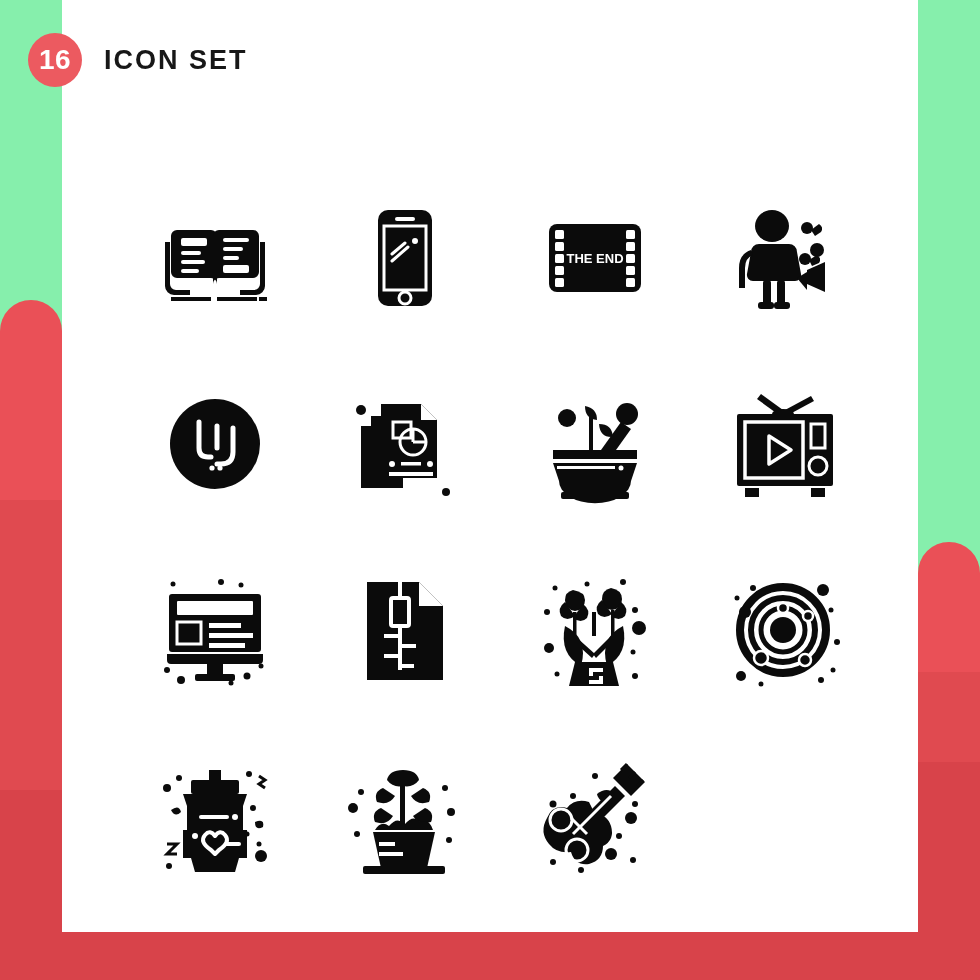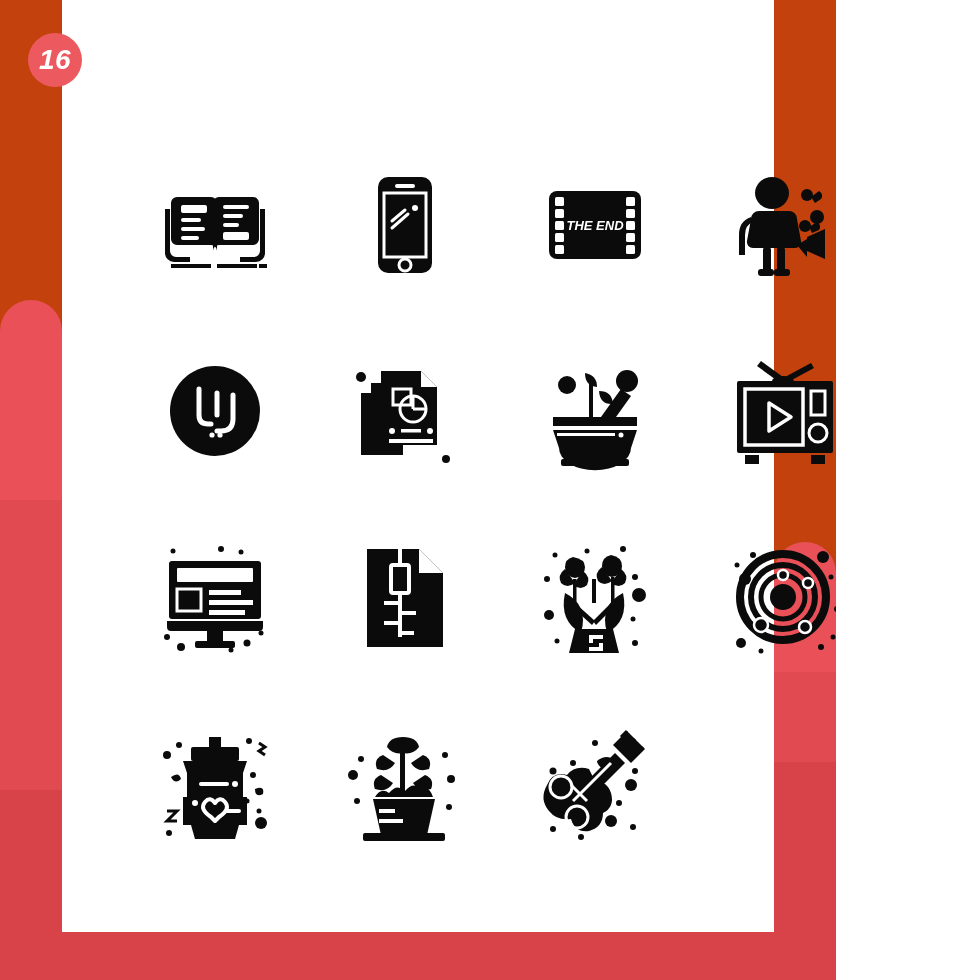--- a/index.html
+++ b/index.html
@@ -2,26 +2,25 @@
 <html><head>
 <meta charset="utf-8">
 <style>
   html, body {
     margin: 0;
     padding: 0;
     background: #ffffff;
   }
   #stage {
     position: relative;
-    width: 836px;
+    width: 980px;
     height: 980px;
     overflow: hidden;
-    background: #c2410c;
+    background: #86efac;
     font-family: "Liberation Sans", sans-serif;
-    font-style: italic;
   }
 
   
   .bg-layer { position: absolute; inset: 0; overflow: hidden; }
 
   .red-bottom {
     position: absolute;
     left: 0; right: 0; bottom: 0;
     height: 48px;
     background: #d8434a;
@@ -126,21 +125,21 @@
     left: 120px;
     top: 132px;
     width: 760px;
     display: grid;
     grid-template-columns: repeat(4, 190px);
     grid-template-rows: repeat(4, 186px);
     z-index: 5;
   }
   .cell {
     display: flex;
-    align-items: center;
+    align-items: flex-end;
     justify-content: center;
   }
   .cell svg { display: block; }
 </style>
 </head>
 <body>
 
 <div id="stage">
 
   <div class="bg-layer">
@@ -149,20 +148,21 @@
     <div class="red-left-mid"></div>
     <div class="red-left-dark"></div>
     <div class="red-right"></div>
     <div class="red-right-mid"></div>
     <div class="red-right-dark"></div>
     <div class="white-card"></div>
   </div>
 
   <div class="header">
     <div class="count-badge">16</div>
+    <div class="set-title">Icon Set</div>
   </div>
 
   <div class="grid">
 
     <div class="cell">
       <svg width="120" height="120" viewBox="0 0 120 120">
         <g fill="#0b0b0b">
           <path d="M22 32 h34 a6 6 0 0 1 6 6 v48 a6 6 0 0 0 -6 -6 h-34 a6 6 0 0 1 -6 -6 v-36 a6 6 0 0 1 6 -6 z"></path>
           <path d="M98 32 h-34 a6 6 0 0 0 -6 6 v48 a6 6 0 0 1 6 -6 h34 a6 6 0 0 0 6 -6 v-36 a6 6 0 0 0 -6 -6 z"></path>
           <path d="M10 44 h5 v42 a6 6 0 0 0 6 6 h14 v5 h-16 a9 9 0 0 1 -9 -9 z"></path>

